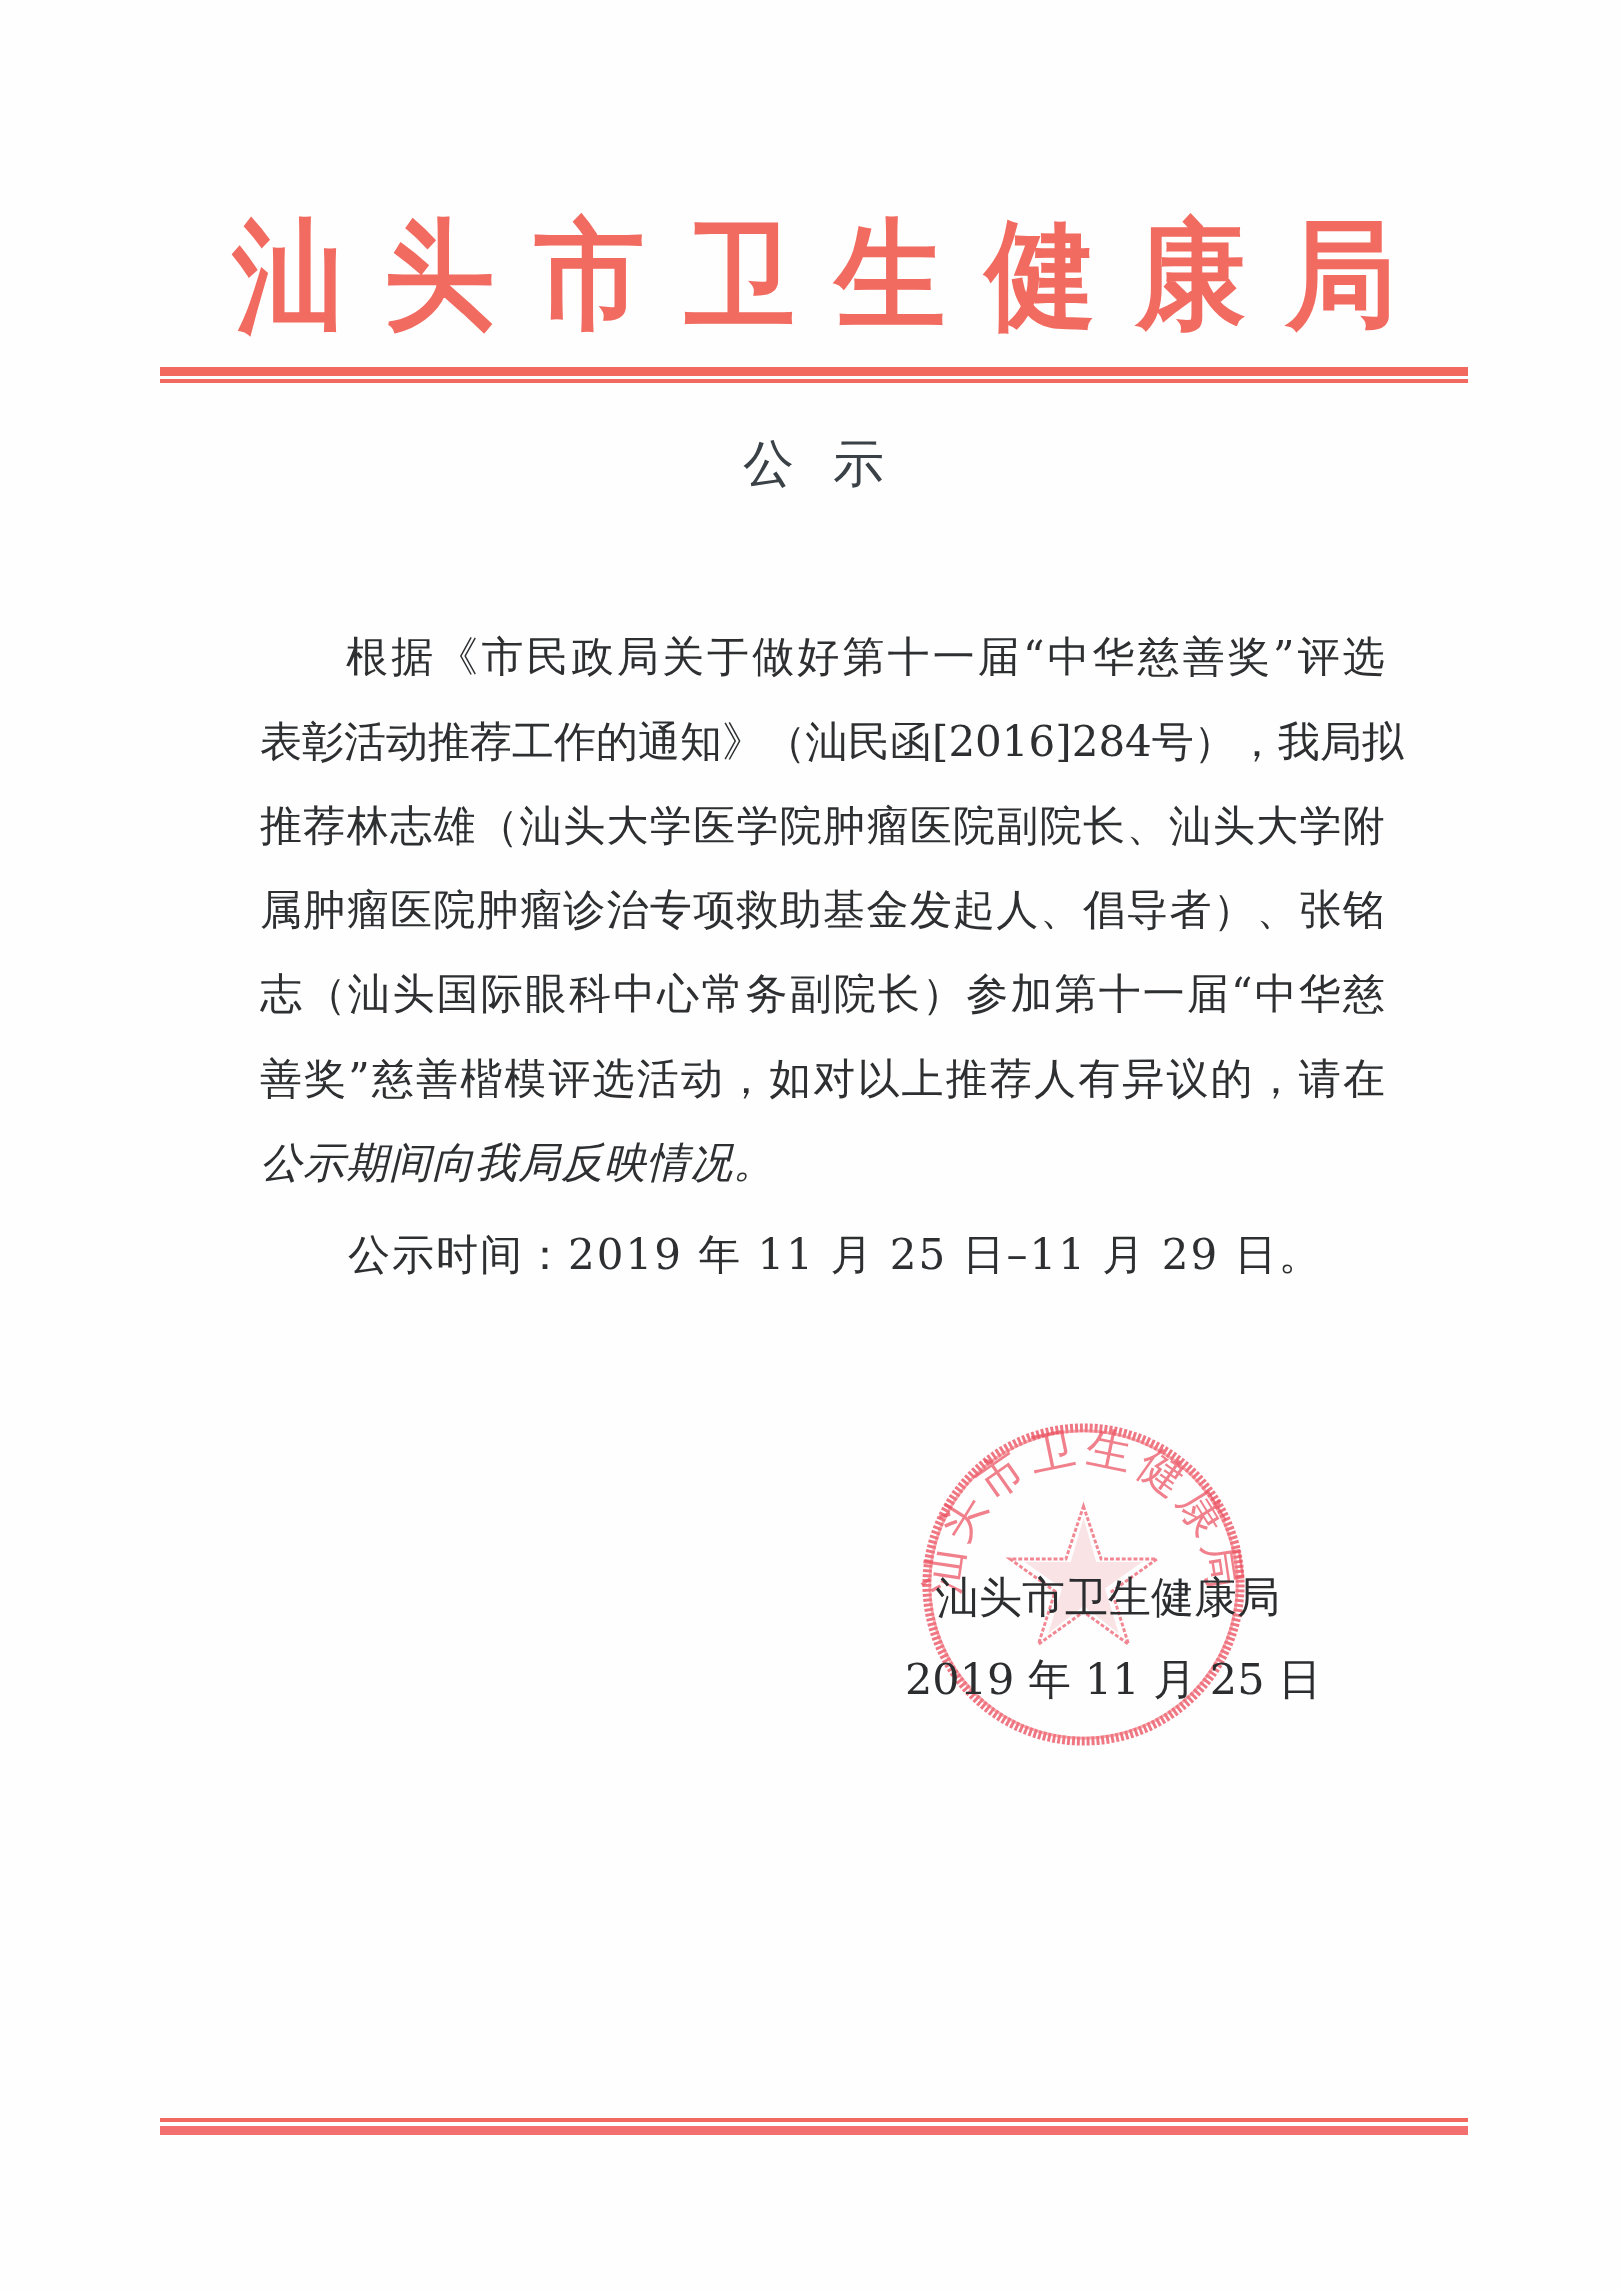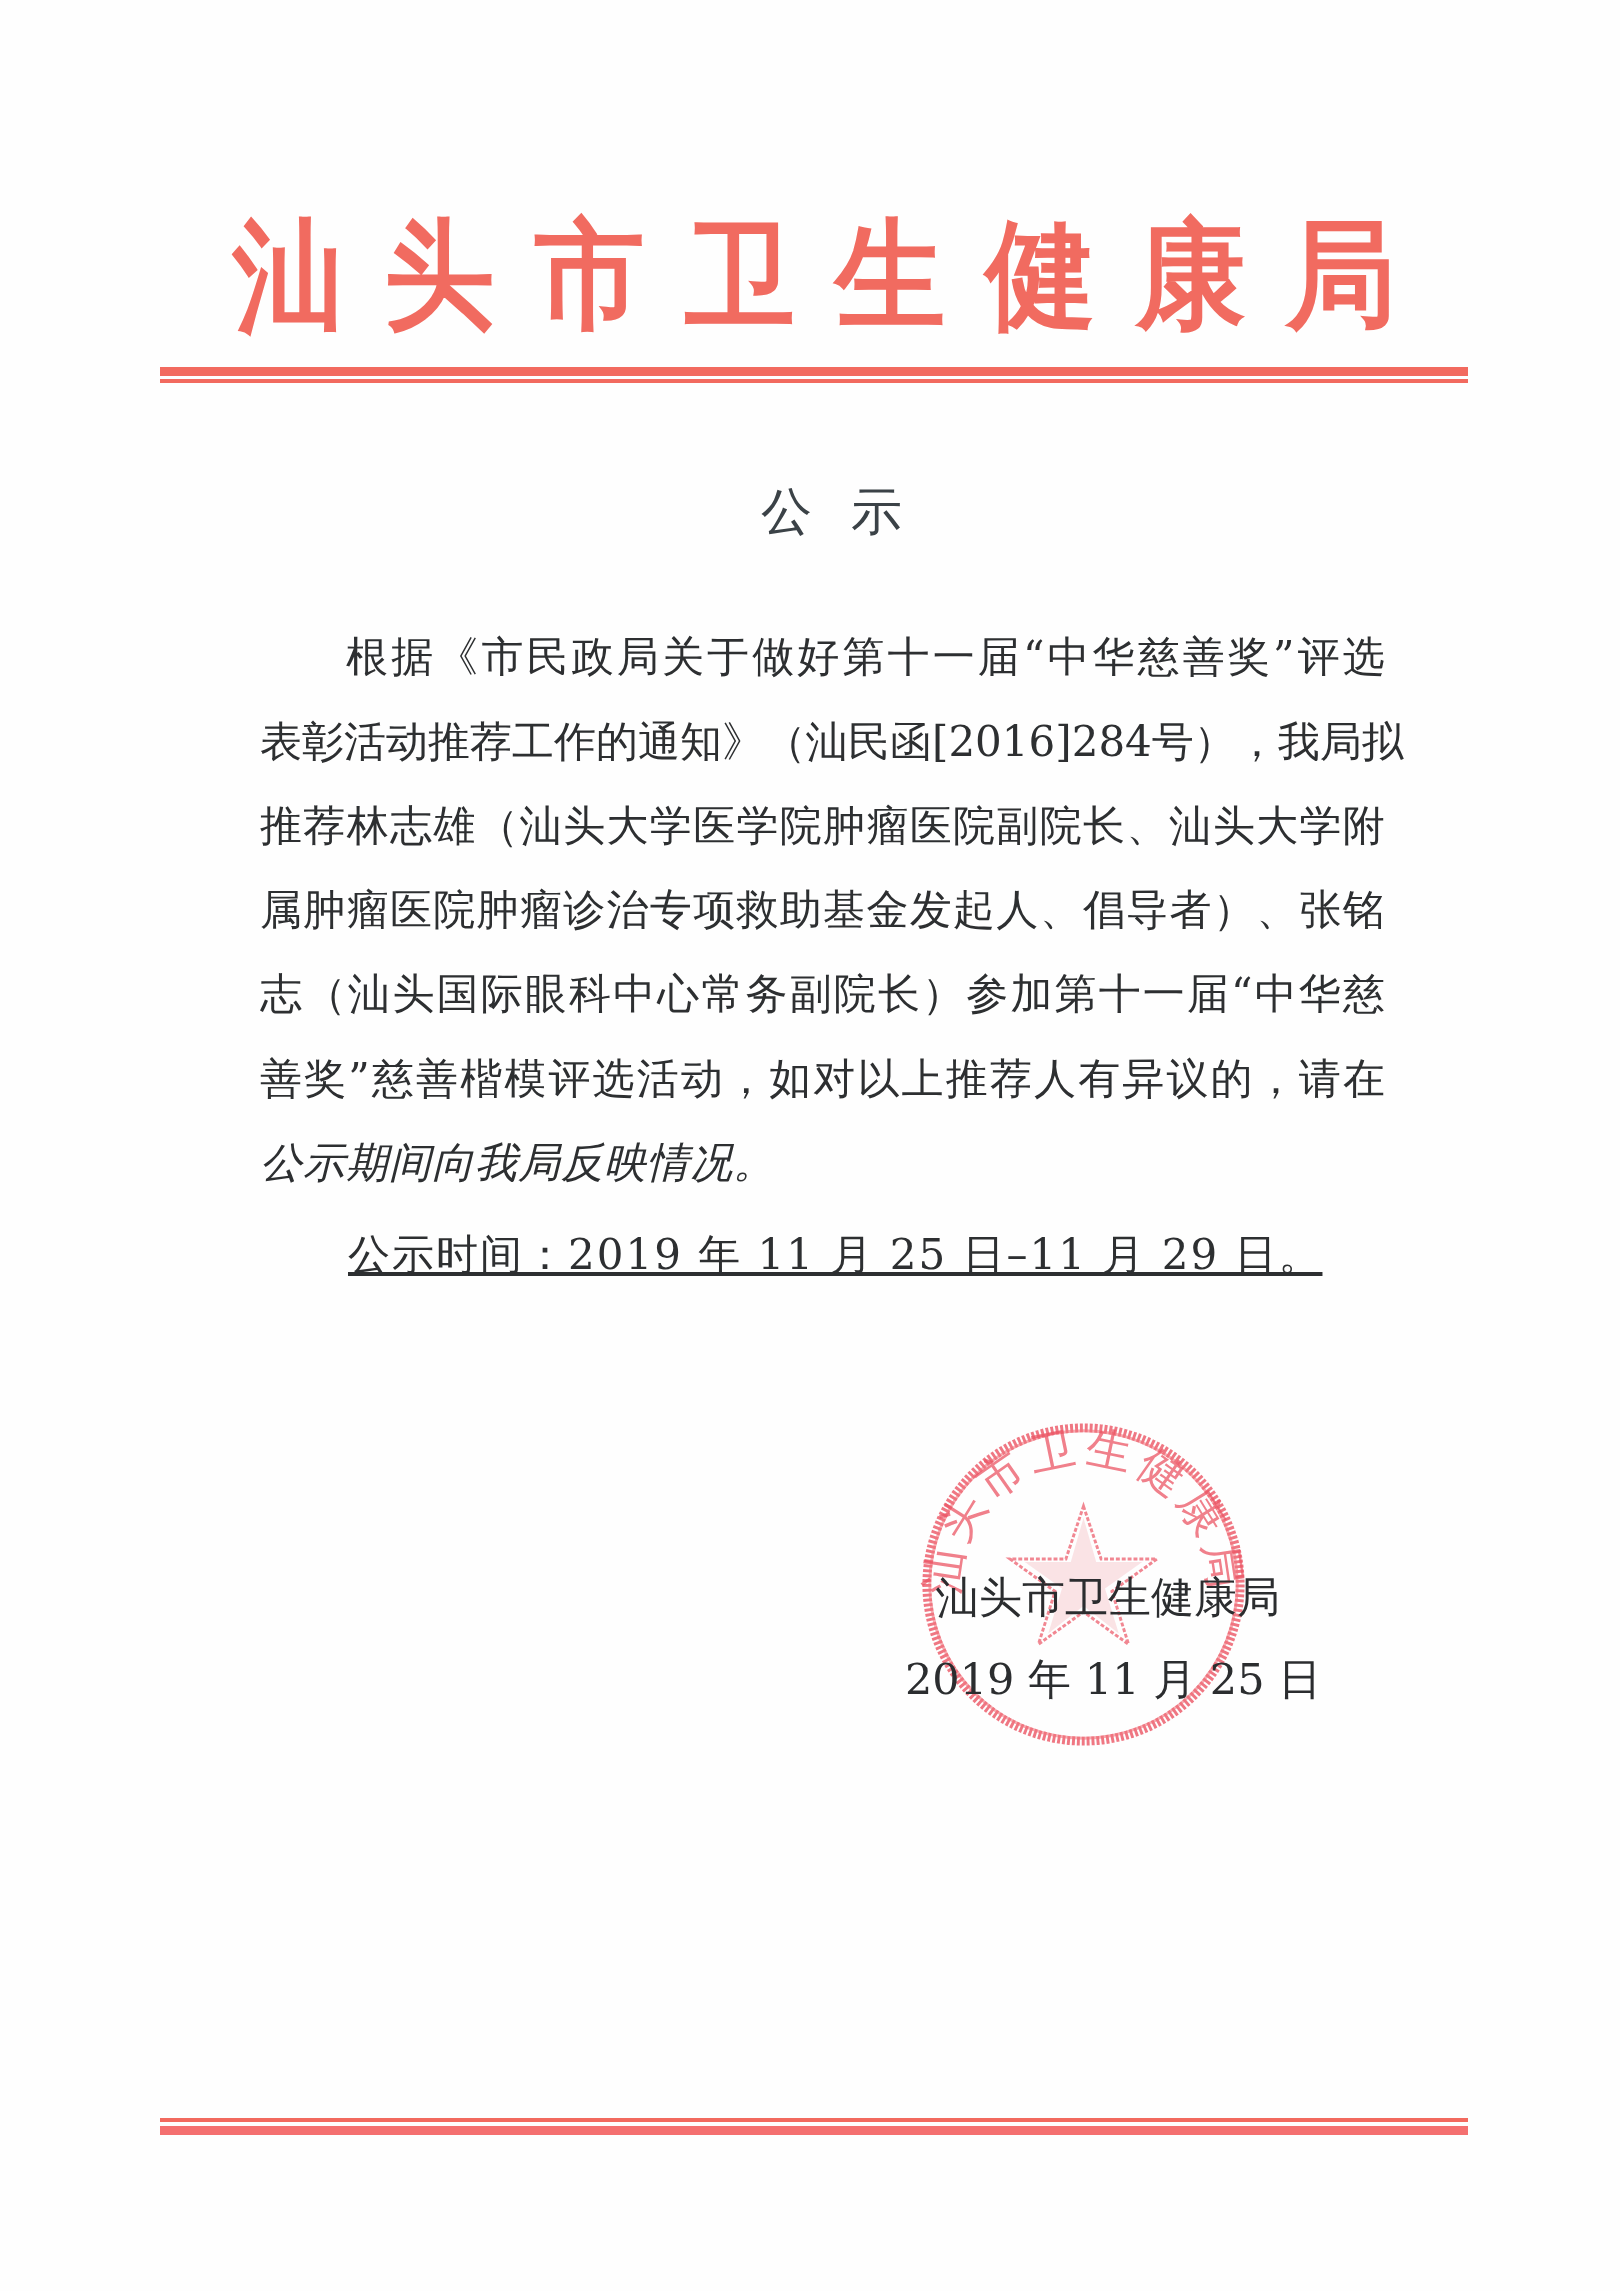--- a/index.html
+++ b/index.html
@@ -17,22 +17,22 @@
     color: #f16b60; transform: scaleY(1.08); transform-origin: center;
   }
 
   .rule { position: absolute; left: 160px; width: 1308px; background: #f26a5f; }
   .rule.top-thick { top: 367px; height: 8.8px; }
   .rule.top-thin  { top: 379px; height: 3.9px; }
   .rule.bot-thin  { top: 2118px; height: 3.9px; }
   .rule.bot-thick { top: 2126px; height: 8.8px; background: #f47070; }
 
   .title {
-    position: absolute; left: 686px; top: 477px; width: 255px; height: 69px;
-    text-align: right; font-family: Liberation Sans, sans-serif;
+    position: absolute; left: 686px; top: 433px; width: 255px; height: 69px;
+    text-align: center; font-family: Liberation Mono, monospace;
     font-size: 51px; line-height: 69px; color: #3b4247; letter-spacing: 39px;
     padding-left: 39px; box-sizing: border-box;
   }
 
   .body-line {
     position: absolute; left: 260px; width: 1125px; height: 59px;
     font-family: "DejaVu Serif", "Liberation Serif", serif;
     font-size: 42px; line-height: 59px; color: #2d2f31;
     text-align: justify; text-align-last: justify; white-space: nowrap;
     display: flex; justify-content: space-between;
@@ -237,21 +237,21 @@
       <span class="g">有</span>
       <span class="g">异</span>
       <span class="g">议</span>
       <span class="g">的</span>
       <span class="g">，</span>
       <span class="g">请</span>
       <span class="g">在</span>
     </div>
   <div class="body-line left" style="top:1133px;font-style:italic;">公示期间向我局反映情况。</div>
 
-  <div class="plain-line" style="top:1225px;text-decoration:underline;">
+  <div class="plain-line" style="top:1225px;">
     <span>公示时间：</span><span>2019 年 11 月 25 日–11 月 29 日。</span>
   </div>
 
   <svg class="stamp" viewBox="0 0 336 336">
     <defs>
       <path id="arcPath" d="M 58 238 A 128 128 0 1 1 278 238"></path>
     </defs>
     <circle cx="168" cy="168" r="160" fill="none" stroke="#e8384a" stroke-width="9" stroke-dasharray="3 2" opacity="0.8"></circle>
     <circle cx="168" cy="168" r="157" fill="none" stroke="#ef5a66" stroke-width="3" opacity="0.6"></circle>
     <text font-family="DejaVu Serif, serif" font-size="46" fill="#e8384a" opacity="0.75" letter-spacing="6">

